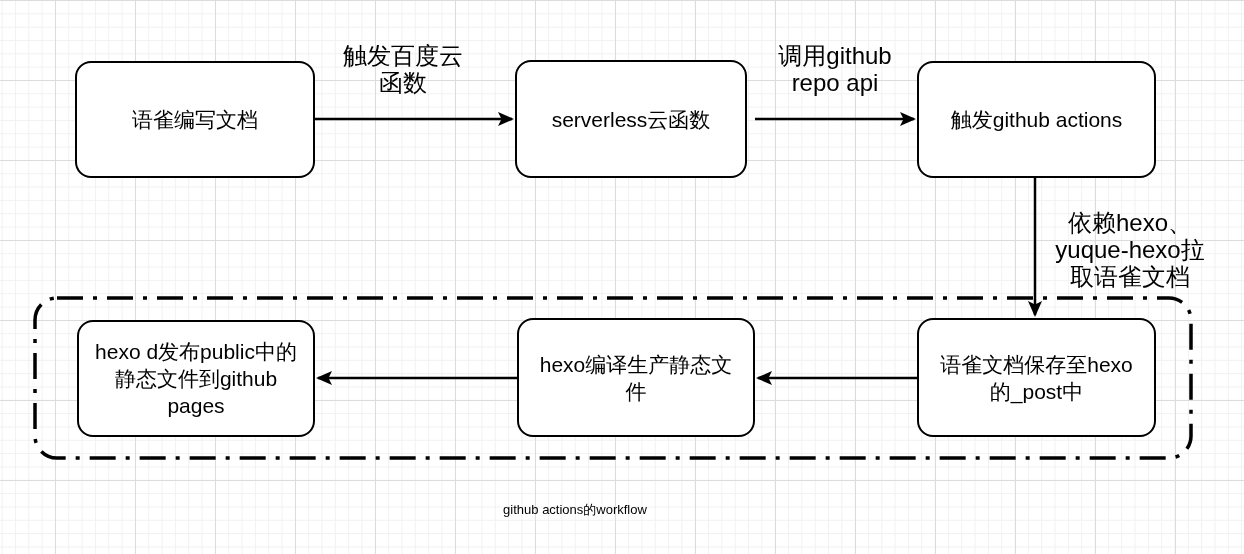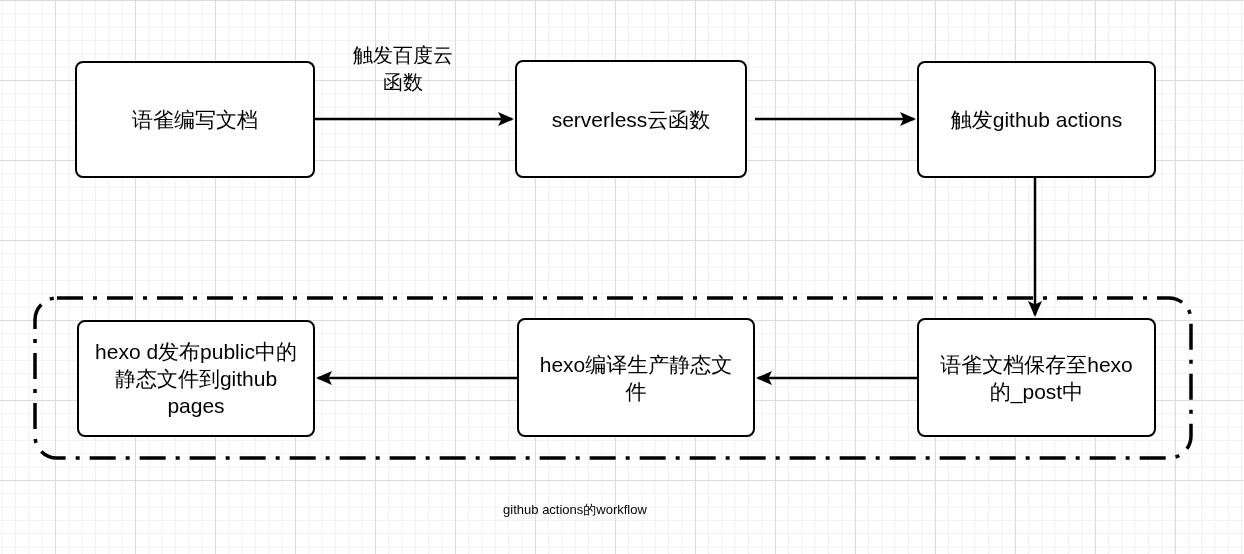--- a/index.html
+++ b/index.html
@@ -25,35 +25,35 @@
     position: absolute;
     left: 0; top: 0;
     width: 1244px; height: 554px;
     pointer-events: none;
   }
 
   .node {
     position: absolute;
     background: #ffffff;
     border: 2.5px solid #000000;
-    border-radius: 8px;
+    border-radius: 16px;
     display: flex;
     align-items: center;
     justify-content: center;
     text-align: center;
     font-size: 21px;
     line-height: 27px;
     white-space: pre-line;
     padding: 4px 8px;
   }
 
   .edge-label {
     position: absolute;
     text-align: center;
-    font-size: 20px;
+    font-size: 24px;
     line-height: 27px;
     white-space: pre-line;
   }
 
   .caption {
     position: absolute;
     text-align: center;
     font-size: 13px;
     line-height: 27px;
   }
@@ -105,17 +105,22 @@
   <div class="node" id="node-hexo-deploy">hexo d发布public中的
 静态文件到github
 pages</div>
 
   <div class="node" id="node-hexo-generate">hexo编译生产静态文
 件</div>
 
   <div class="edge-label" id="label-trigger-bdcloud">触发百度云
 函数</div>
 
+  <div class="edge-label" id="label-call-github-api">调用github
+repo api</div>
 
+  <div class="edge-label" id="label-depend-hexo">依赖hexo、
+yuque-hexo拉
+取语雀文档</div>
 
   <div class="caption" id="caption-workflow">github actions的workflow</div>
 
 </div>
 
 </body></html>

